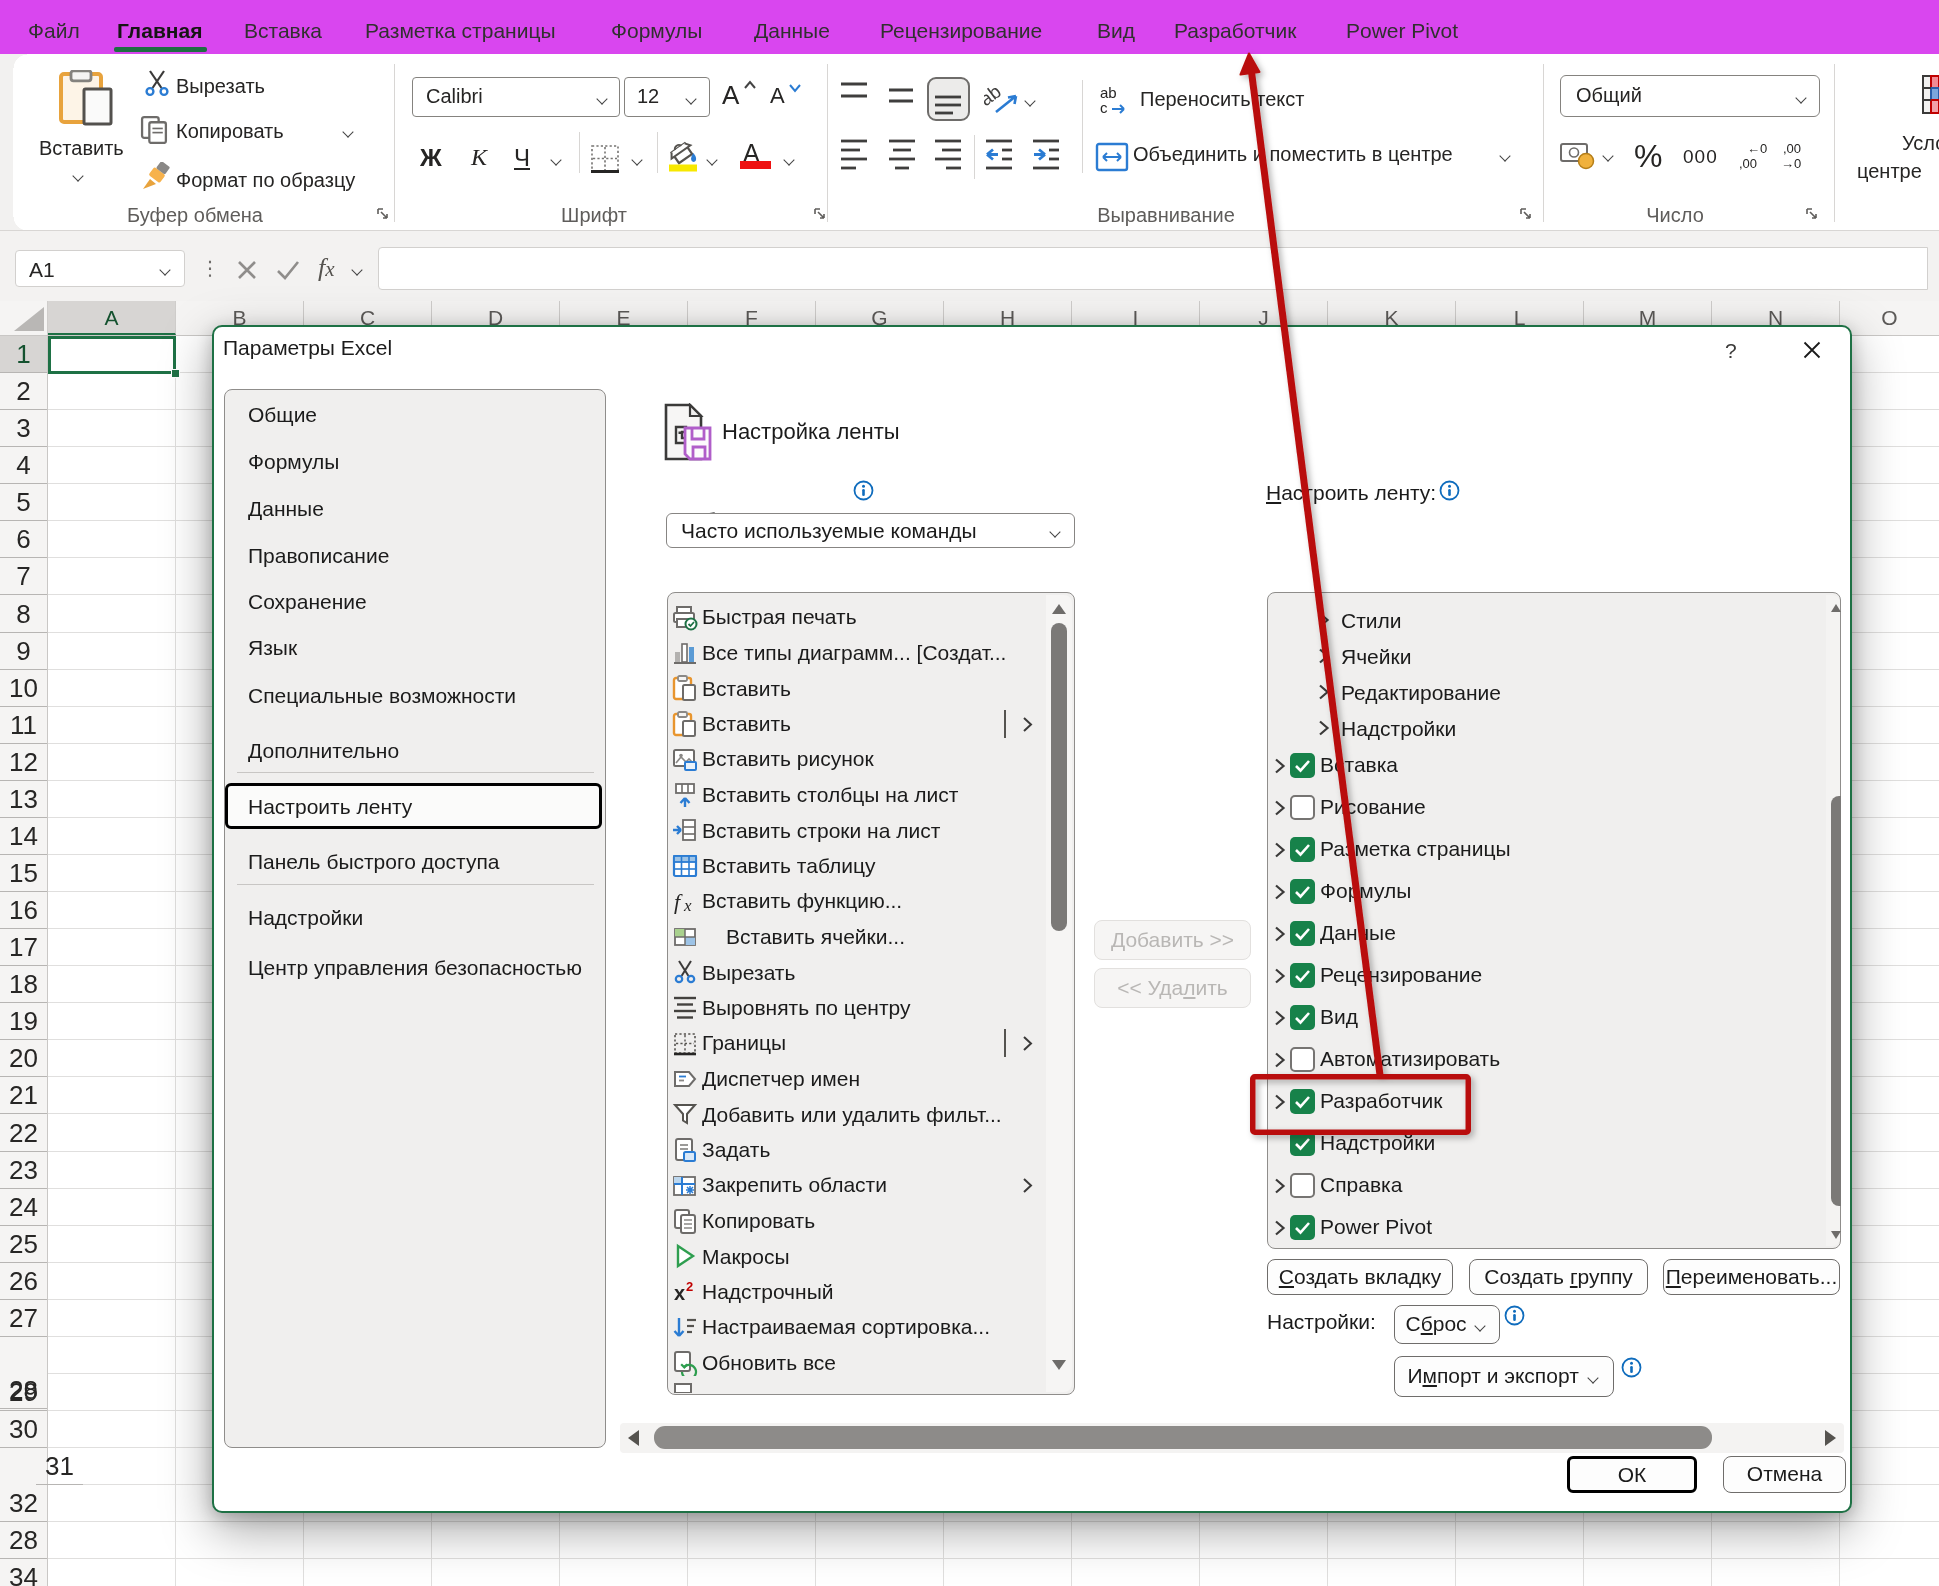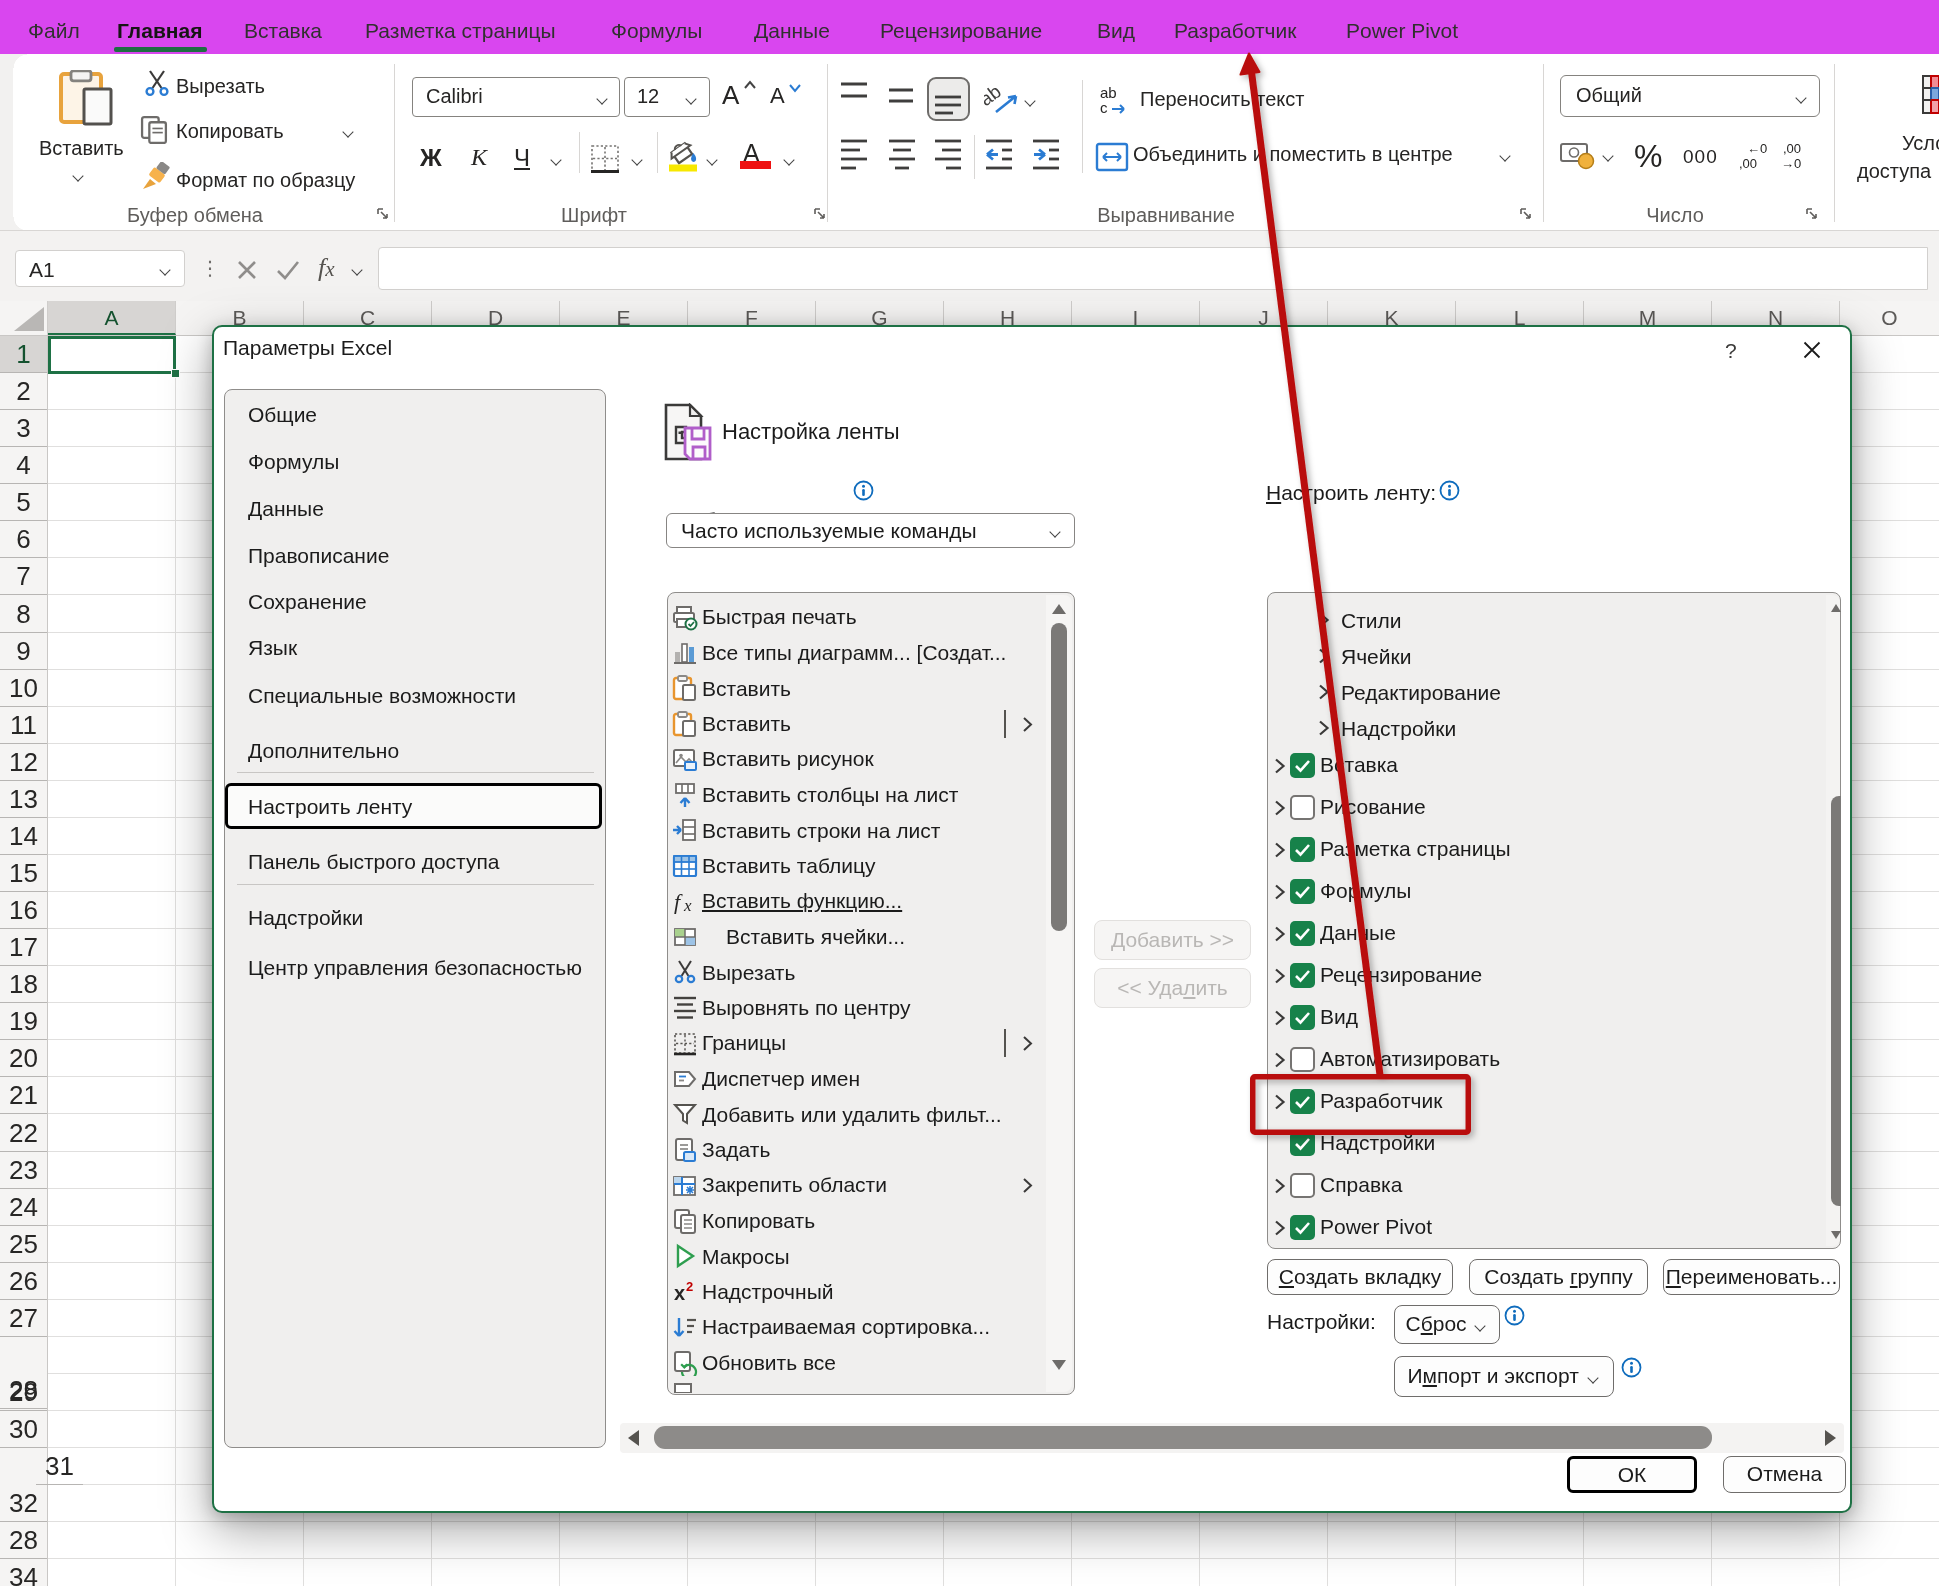--- a/index.html
+++ b/index.html
@@ -279,21 +279,21 @@
 
   <svg class="abs" style="left:1922px; top:21px;" width="17" height="39" viewBox="0 0 17 39">
     <rect x="1" y="1" width="16" height="37" fill="#f2f1f0" stroke="#3b3a39" stroke-width="2"></rect>
     <rect x="9" y="1" width="8" height="12" fill="#f28b94" stroke="#c00000" stroke-width="2"></rect>
     <rect x="9" y="13" width="8" height="12" fill="#7da7dd" stroke="#2b5da8" stroke-width="2"></rect>
     <rect x="9" y="25" width="8" height="13" fill="#f2a0a8" stroke="#c00000" stroke-width="2"></rect>
     <line x1="1" y1="13" x2="9" y2="13" stroke="#3b3a39" stroke-width="2"></line>
     <line x1="1" y1="25" x2="9" y2="25" stroke="#3b3a39" stroke-width="2"></line>
   </svg>
   <div class="rtxt" style="left:1902px; top:78px;">Усло</div>
-  <div class="rtxt" style="left:1857px; top:106px;">доступа</div>
+  <div class="rtxt" style="left:1857px; top:106px;">центре</div>
 </div>
 
 <div class="abs" id="fbar">
   <div class="whitebox" style="left:15px; top:19px; width:170px; height:37px;"></div>
   <div class="rtxt" style="left:29px; top:27px; font-size:21px;">A1</div>
   <span class="chev" style="left:160px; top:33px;"></span>
   <div class="abs" style="left:200px; top:24px; color:#6e6c6a; font-size:20px; line-height:26px; letter-spacing:0;">⋮</div>
   <svg class="abs" style="left:234px; top:26px;" width="26" height="26" viewBox="0 0 26 26">
       <path d="M5 5 L21 21 M21 5 L5 21" stroke="#8f8d8b" stroke-width="2.6" fill="none"></path>
     </svg>
@@ -481,21 +481,21 @@
       <rect x="2" y="3" width="22" height="6" fill="#9dc3e6" stroke="#2b7cd3" stroke-width="1.8"></rect>
       <line x1="9.5" y1="3" x2="9.5" y2="23" stroke="#2b7cd3" stroke-width="1.6"></line>
       <line x1="17" y1="3" x2="17" y2="23" stroke="#2b7cd3" stroke-width="1.6"></line>
       <line x1="2" y1="16" x2="24" y2="16" stroke="#2b7cd3" stroke-width="1.6"></line>
     </svg>
   <div class="dlg" style="left:488px; top:527px;">Вставить таблицу</div>
   <svg class="abs" style="left:458px; top:562px;" width="26" height="26" viewBox="0 0 26 26">
       <text x="2" y="20" font-size="22" font-style="italic" font-family="Liberation Serif" fill="#262524">f</text>
       <text x="12" y="22" font-size="17" font-style="italic" font-family="Liberation Serif" fill="#262524">x</text>
     </svg>
-  <div class="dlg" style="left:488px; top:562px;text-decoration:underline;">Вставить функцию...</div>
+  <div class="dlg" style="left:488px; top:562px;">Вставить функцию...</div>
   <svg class="abs" style="left:458px; top:597px;" width="26" height="26" viewBox="0 0 26 26">
       <rect x="3" y="5" width="20" height="16" fill="#fff" stroke="#6e6c6a" stroke-width="1.8"></rect>
       <rect x="3" y="5" width="10" height="8" fill="#a9d18e"></rect>
       <rect x="13" y="13" width="10" height="8" fill="#9dc3e6"></rect>
       <line x1="13" y1="5" x2="13" y2="21" stroke="#6e6c6a" stroke-width="1.5"></line>
       <line x1="3" y1="13" x2="23" y2="13" stroke="#6e6c6a" stroke-width="1.5"></line>
     </svg>
   <div class="dlg" style="left:488px; top:598px;margin-left:24px;">Вставить ячейки...</div>
   <svg class="abs" style="left:458px; top:632px;" width="26" height="26" viewBox="0 0 26 26">
       <g stroke="#3b3a39" stroke-width="2" fill="none">

